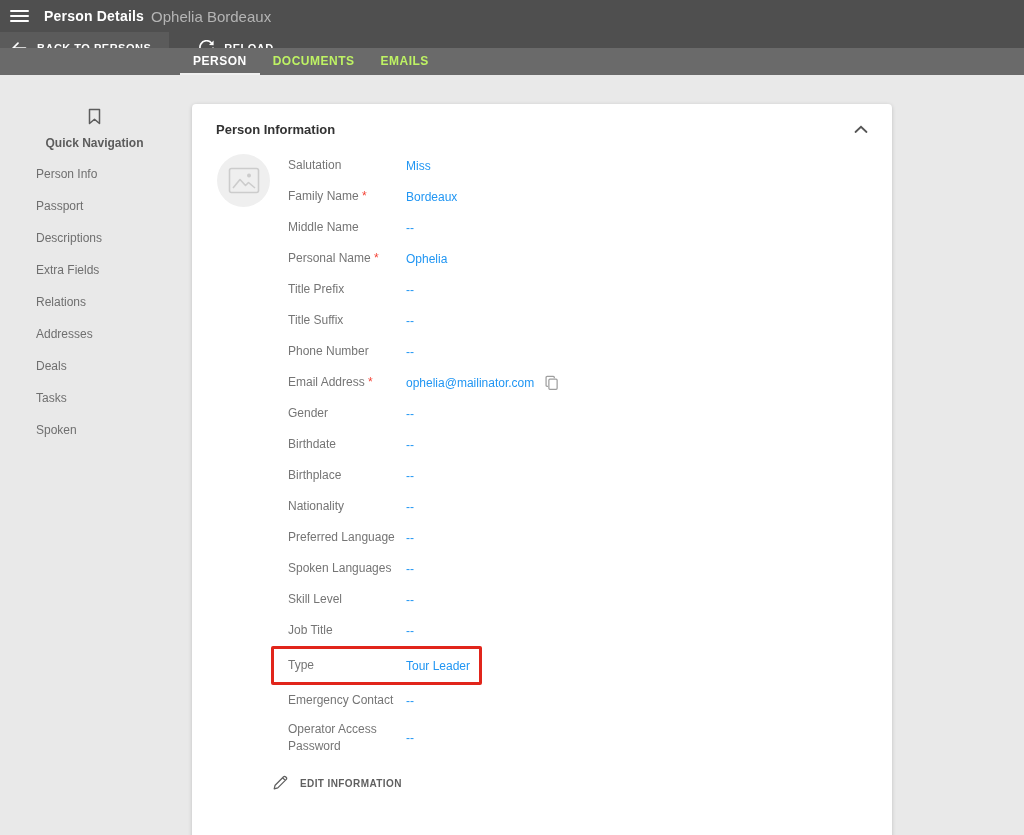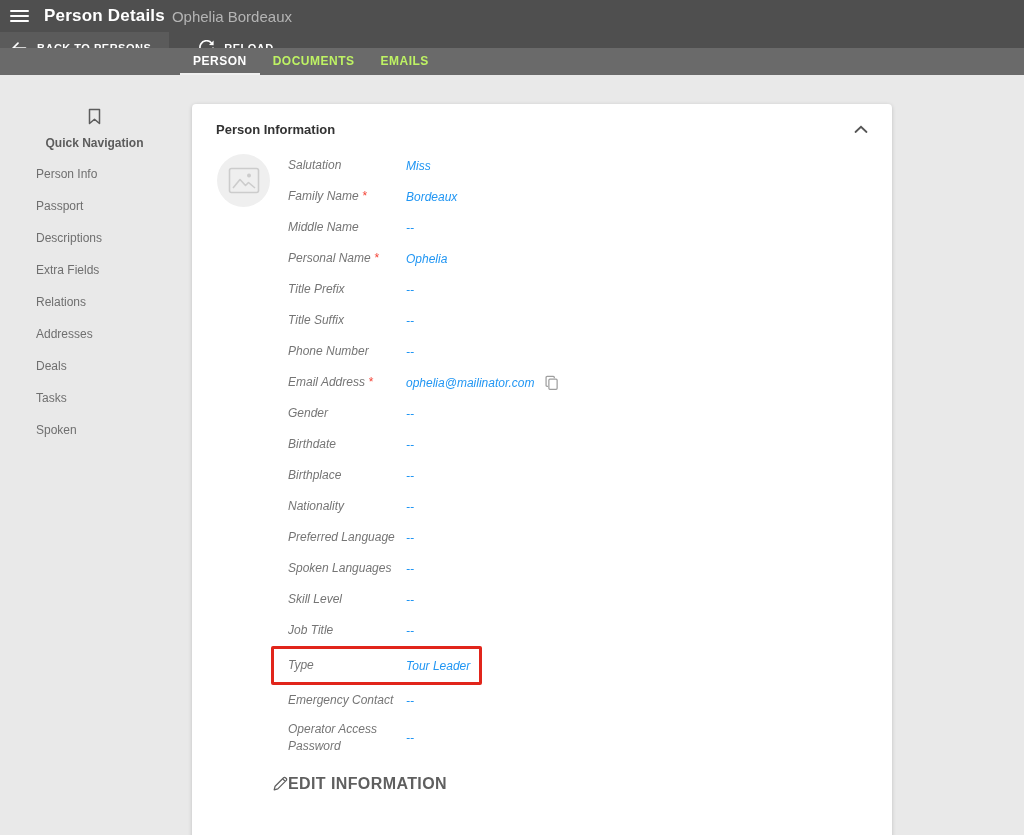--- a/index.html
+++ b/index.html
@@ -11,21 +11,21 @@
     -webkit-font-smoothing:antialiased;
   }
 
   
   .header1 {
     position:absolute; top:0; left:0; right:0; height:32px;
     background:#4f4f4f; display:flex; align-items:center; padding-left:10px;
   }
   .hamburger { width:19px; display:flex; flex-direction:column; gap:3px; margin-right:15px; cursor:pointer; }
   .hamburger span { display:block; height:2px; background:#fdfdfd; border-radius:1px; }
-  .h-title { color:#ffffff; font-weight:bold; font-size:17px; letter-spacing:.2px; }
+  .h-title { color:#ffffff; font-weight:bold; font-size:14px; letter-spacing:.2px; }
   .h-sub   { color:#b4b4b4; font-size:15px; margin-left:7px; }
 
   .header2 {
     position:absolute; top:32px; left:0; right:0; height:31px;
     background:#4f4f4f; display:flex; align-items:stretch;
   }
   .hbtn {
     display:flex; align-items:center; gap:10px;
     color:#fdfdfd; font-size:11px; font-weight:bold; letter-spacing:.5px;
     padding:0 18px; cursor:pointer; white-space:nowrap;
@@ -69,35 +69,35 @@
   .card-title { font-size:13px; font-weight:bold; color:#323232; }
   .collapse-btn { cursor:pointer; display:flex; align-items:center; }
 
   .card-body { position:relative; padding-left:96px; }
   .avatar {
     position:absolute; left:25px; top:4px; width:53px; height:53px;
     border-radius:50%; background:#efefef;
     display:flex; align-items:center; justify-content:center;
   }
 
-  .field-row { display:flex; align-items:center; height:31px;font-style:italic; }
+  .field-row { display:flex; align-items:center; height:31px; }
   .field-label { width:118px; flex:none; color:#757575; font-size:12px; line-height:1.45; padding-right:8px; }
   .req { color:#f44336; display:none; }
   .field-value { color:#2196f3; font-size:12px; display:flex; align-items:center; gap:10px; }
   .copy-btn { display:none; align-items:center; cursor:pointer; }
 
   .field-row.highlighted {
     width:211px; height:39px; margin-left:-17px; padding-left:14px;
     border:3px solid #e1251b; border-radius:2px;
   }
   .field-row.tall { height:44px; }
 
   .edit-row {
-    margin:15px 0 0 -16px; display:inline-flex; align-items:center; 
-    color:#5f5f5f; font-size:16px; font-weight:bold; letter-spacing:.4px; cursor:pointer;
+    margin:15px 0 0 -16px; display:inline-flex; align-items:center; gap:12px;
+    color:#5f5f5f; font-size:10px; font-weight:bold; letter-spacing:.4px; cursor:pointer;
   }
 </style>
 </head>
 <body>
 
 <div class="header1">
   <div class="hamburger">
     <span></span>
       <span></span>
       <span></span>

